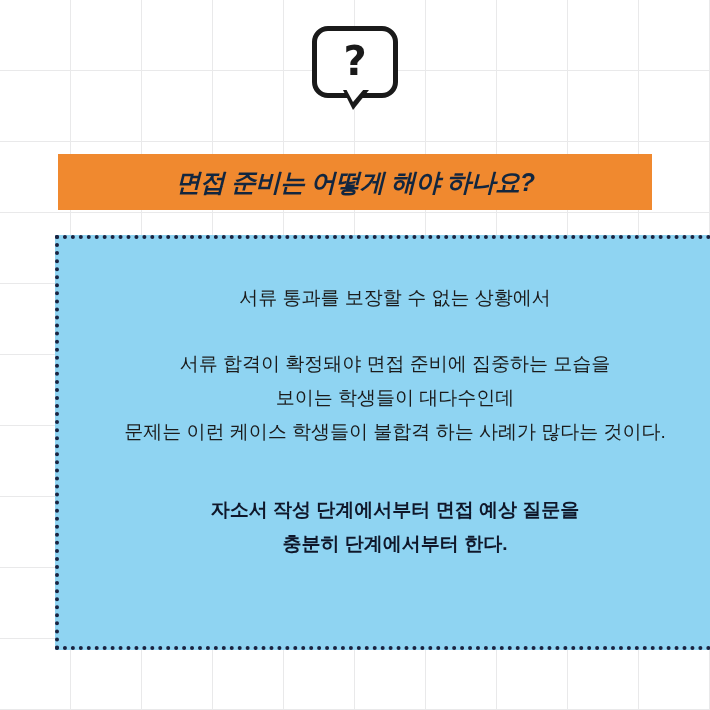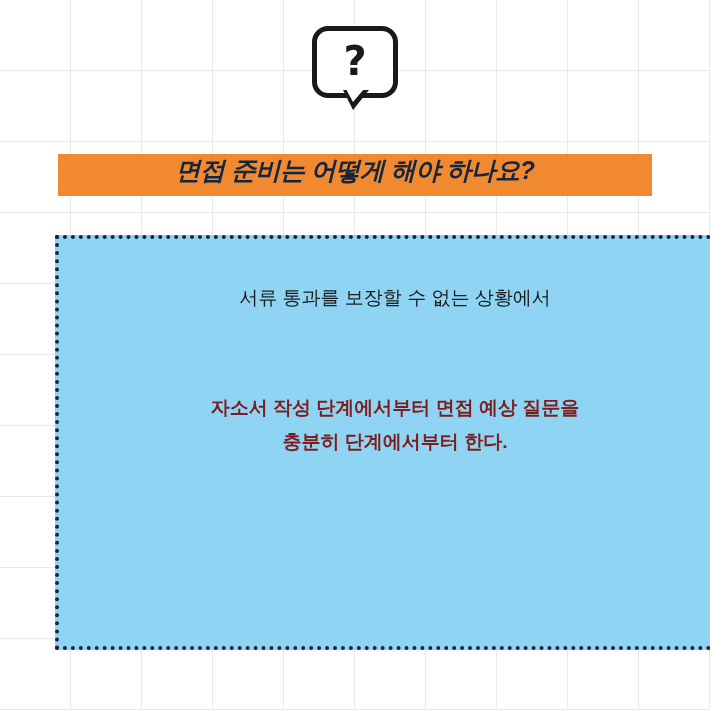--- a/index.html
+++ b/index.html
@@ -76,23 +76,24 @@
     line-height: 1;
     margin-top: -2px;
   }
 
   
   #title-banner {
     position: absolute;
     left: 58px;
     top: 154px;
     width: 594px;
-    height: 42px;
+    height: 56px;
     background: #f0892f;
     display: flex;
+    align-items: center;
     justify-content: center;
   }
   #title-text {
     font-family: "Liberation Sans", sans-serif;
     font-size: 25px;
     font-weight: bold;
     font-style: italic;
     color: #12263f;
     letter-spacing: -0.5px;
     white-space: nowrap;
@@ -119,21 +120,21 @@
     text-align: center;
     font-family: "Liberation Sans", sans-serif;
     font-size: 19px;
     line-height: 34px;
     color: #1b1b1b;
     padding: 0 16px;
   }
   .para .ln { display: block; white-space: nowrap; }
 
   #para-3 {
-    color: #7f1d1d;
+    color: #0f172a;
     font-weight: bold;
   }
 
   .spacer-1 { height: 32px; }
   .spacer-2 { height: 44px; }
 </style>
 </head>
 <body>
 
 <div id="page">
@@ -151,20 +152,25 @@
   </div>
 
   <div id="card">
 
     <div class="para" id="para-1">
       <span class="ln">서류 통과를 보장할 수 없는 상황에서</span>
     </div>
 
     <div class="spacer-1"></div>
 
+    <div class="para" id="para-2">
+      <span class="ln">서류 합격이 확정돼야 면접 준비에 집중하는 모습을</span>
+      <span class="ln">보이는 학생들이 대다수인데</span>
+      <span class="ln">문제는 이런 케이스 학생들이 불합격 하는 사례가 많다는 것이다.</span>
+    </div>
 
     <div class="spacer-2"></div>
 
     <div class="para" id="para-3">
       <span class="ln">자소서 작성 단계에서부터 면접 예상 질문을</span>
       <span class="ln">충분히 단계에서부터 한다.</span>
     </div>
 
   </div>
 </div>

